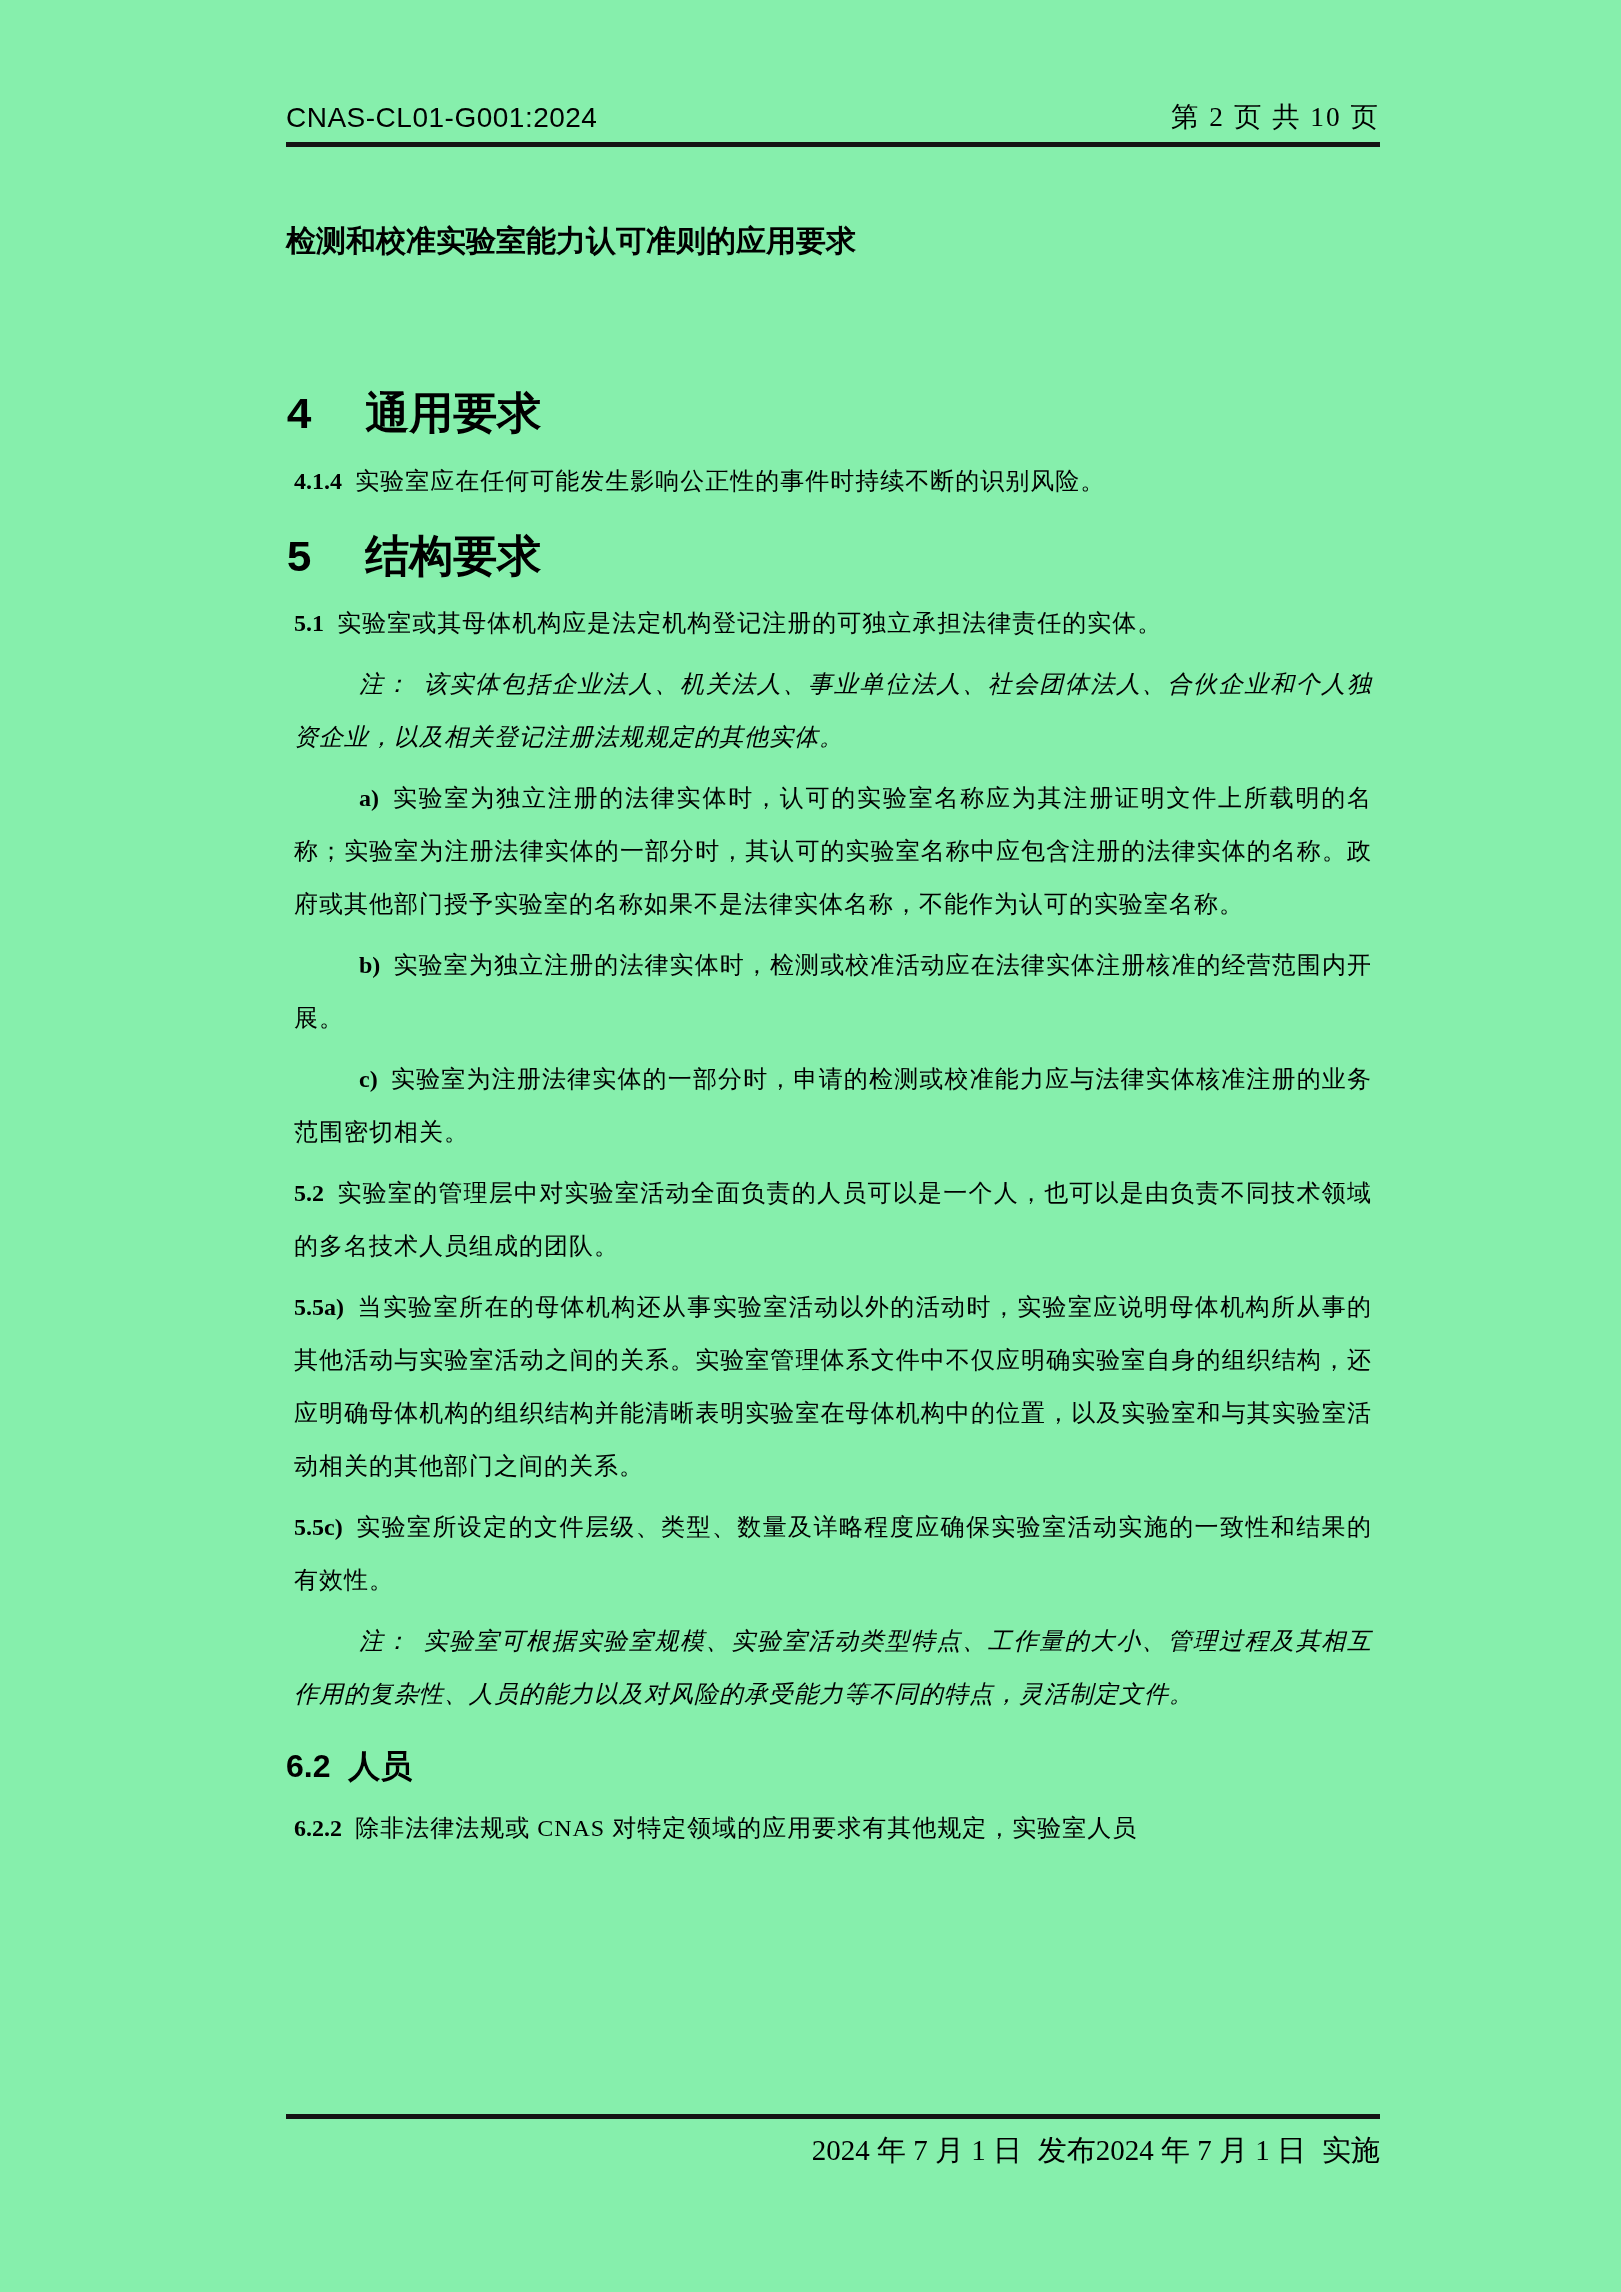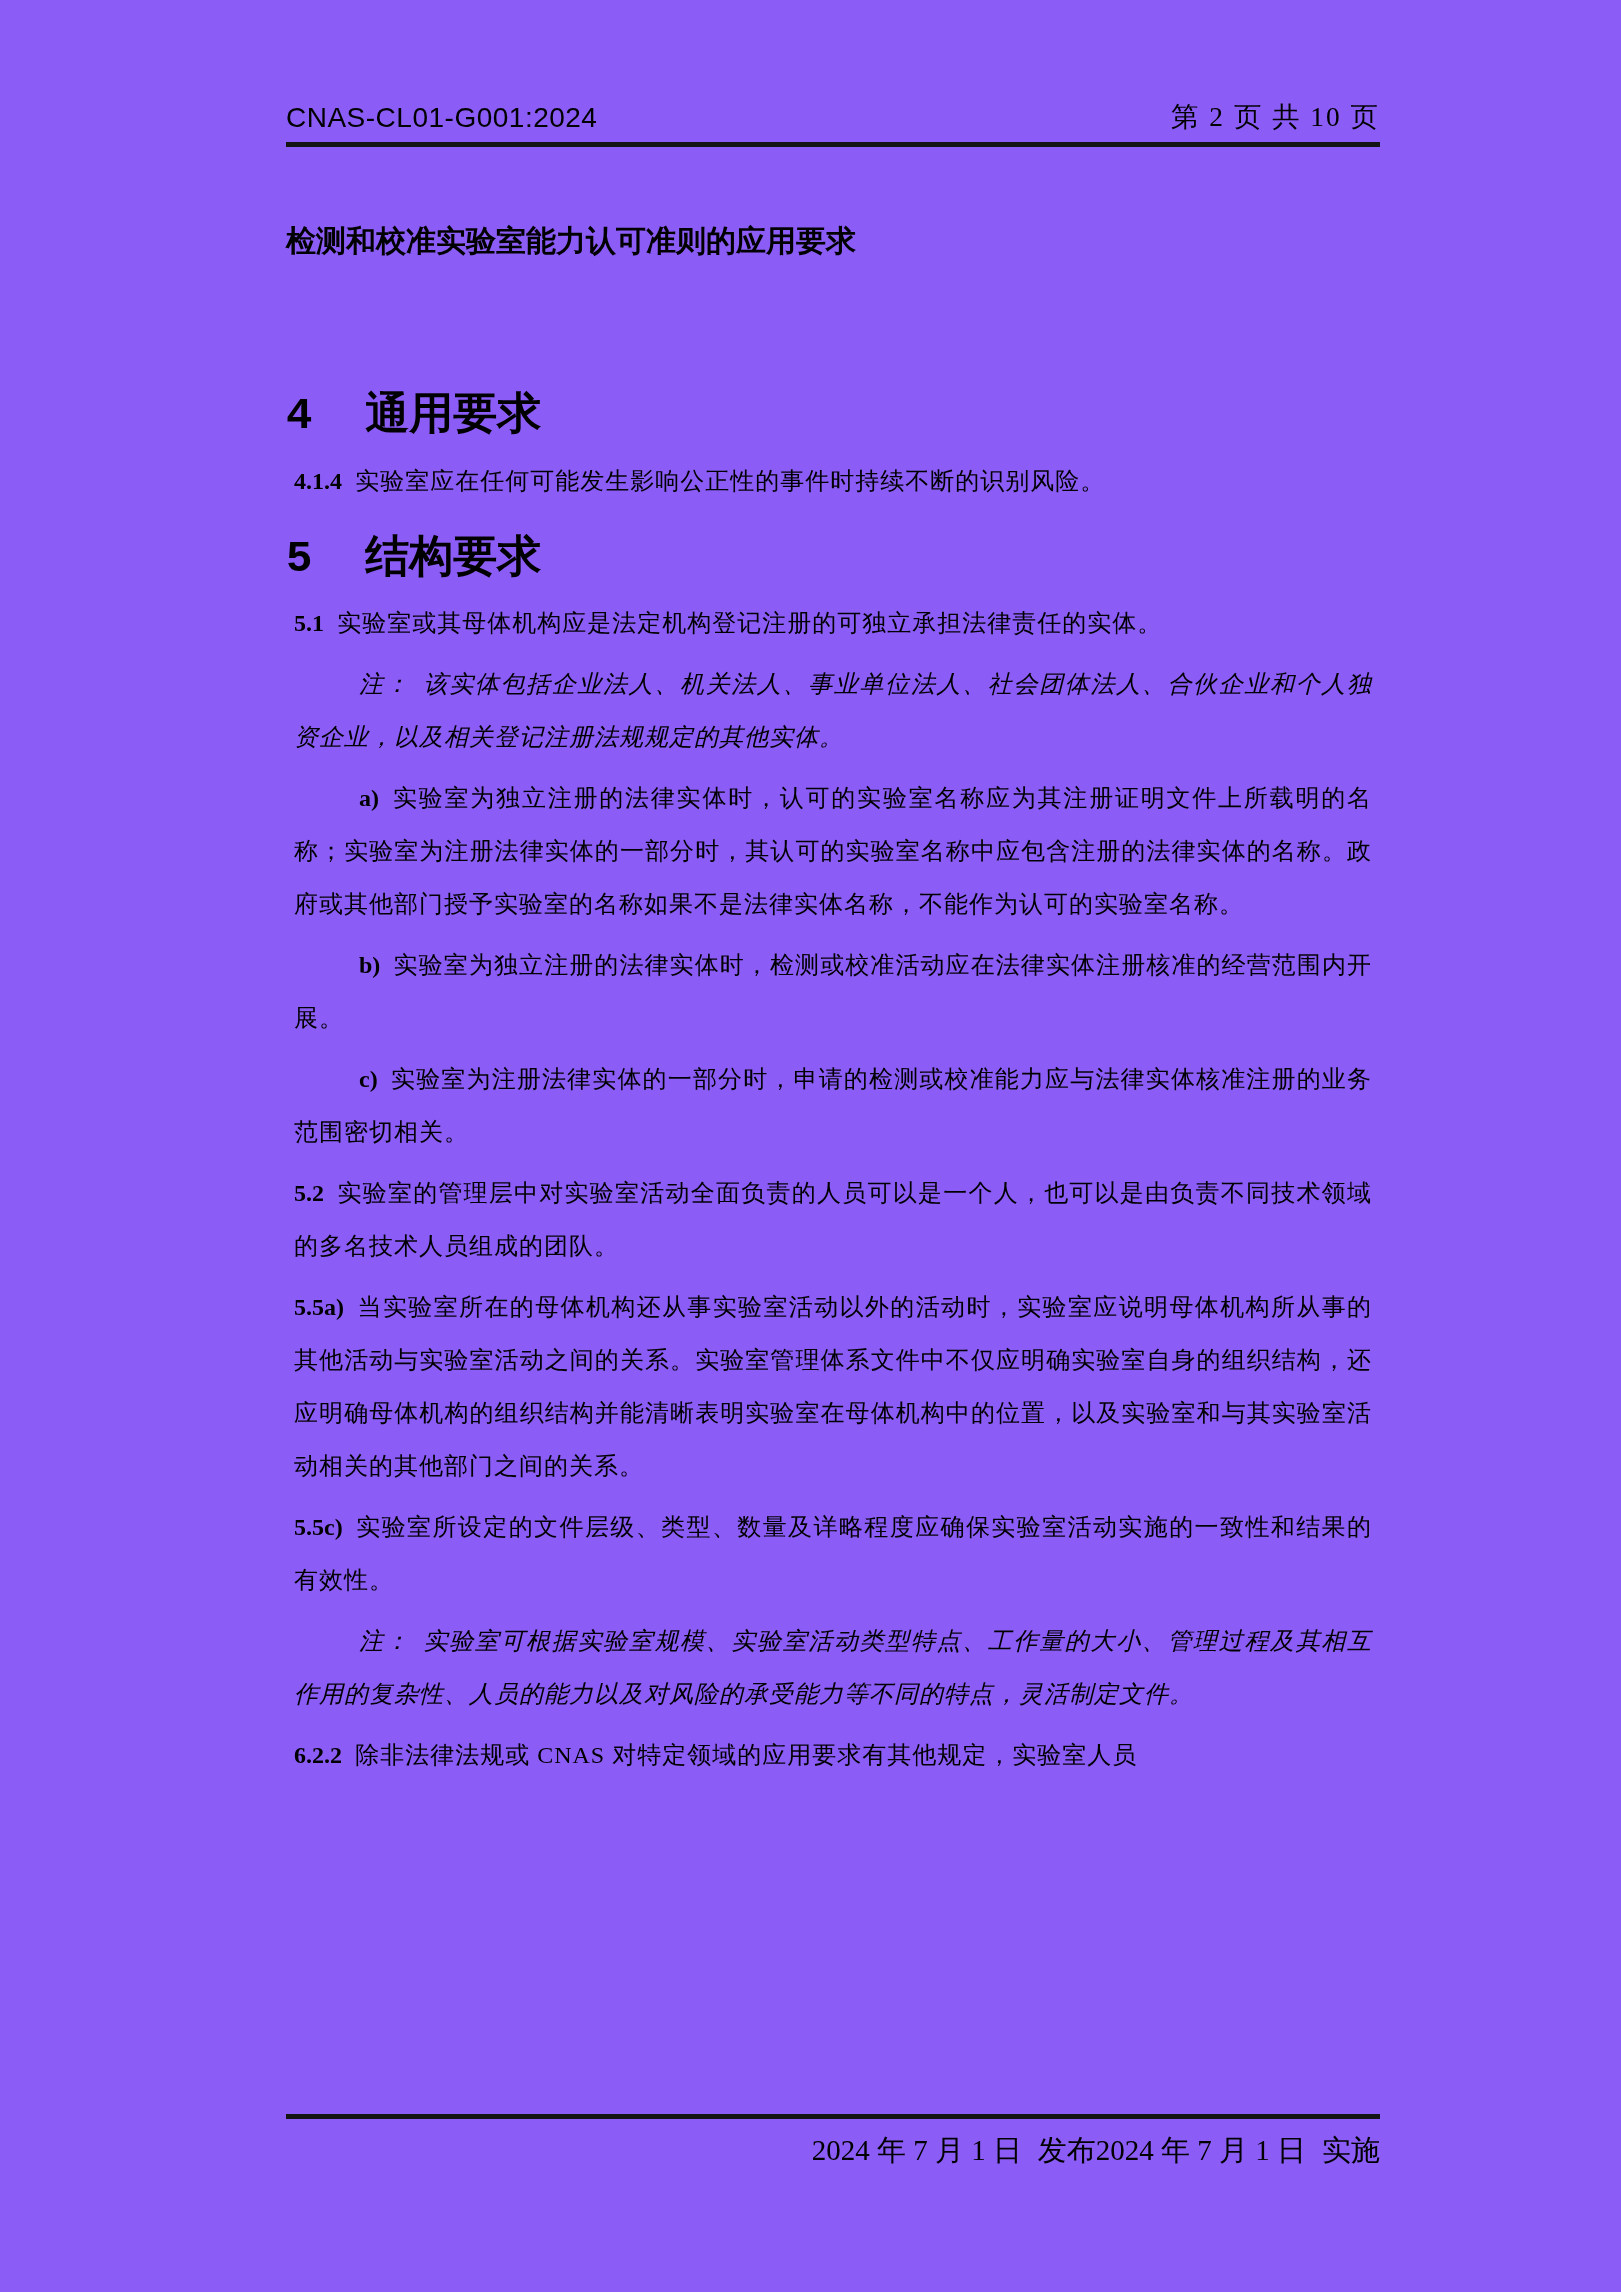--- a/index.html
+++ b/index.html
@@ -1,19 +1,19 @@
 <!DOCTYPE html>
 <html><head>
 <meta charset="utf-8">
 <style>
   html,body{margin:0;padding:0;background:#e8e8e8;}
   .page{
     position:relative;
     width:1621px;height:2293px;
-    background:#8b5cf6;
+    background:#86efac;
     margin:0 auto;
     color:#000;
     font-family:"Liberation Serif","DejaVu Serif",serif;
     overflow:hidden;
   }
   
   .page-header{
     position:absolute;left:286px;top:102px;width:1094px;
     display:flex;justify-content:space-between;align-items:flex-end;
     padding-bottom:8.8px;
@@ -103,20 +103,21 @@
         <div class="h1">5  结构要求</div>
         <div class="p"><b class="label">5.1</b>实验室或其母体机构应是法定机构登记注册的可独立承担法律责任的实体。</div>
         <div class="note"><b class="label">注：</b>该实体包括企业法人、机关法人、事业单位法人、社会团体法人、合伙企业和个人独资企业，以及相关登记注册法规规定的其他实体。</div>
         <div class="p indent"><b class="label">a)</b>实验室为独立注册的法律实体时，认可的实验室名称应为其注册证明文件上所载明的名称；实验室为注册法律实体的一部分时，其认可的实验室名称中应包含注册的法律实体的名称。政府或其他部门授予实验室的名称如果不是法律实体名称，不能作为认可的实验室名称。</div>
         <div class="p indent"><b class="label">b)</b>实验室为独立注册的法律实体时，检测或校准活动应在法律实体注册核准的经营范围内开展。</div>
         <div class="p indent"><b class="label">c)</b>实验室为注册法律实体的一部分时，申请的检测或校准能力应与法律实体核准注册的业务范围密切相关。</div>
         <div class="p"><b class="label">5.2</b>实验室的管理层中对实验室活动全面负责的人员可以是一个人，也可以是由负责不同技术领域的多名技术人员组成的团队。</div>
         <div class="p"><b class="label">5.5a)</b>当实验室所在的母体机构还从事实验室活动以外的活动时，实验室应说明母体机构所从事的其他活动与实验室活动之间的关系。实验室管理体系文件中不仅应明确实验室自身的组织结构，还应明确母体机构的组织结构并能清晰表明实验室在母体机构中的位置，以及实验室和与其实验室活动相关的其他部门之间的关系。</div>
         <div class="p"><b class="label">5.5c)</b>实验室所设定的文件层级、类型、数量及详略程度应确保实验室活动实施的一致性和结果的有效性。</div>
         <div class="note"><b class="label">注：</b>实验室可根据实验室规模、实验室活动类型特点、工作量的大小、管理过程及其相互作用的复杂性、人员的能力以及对风险的承受能力等不同的特点，灵活制定文件。</div>
+        <div class="h2">6.2  人员</div>
         <div class="p"><b class="label">6.2.2</b>除非法律法规或 CNAS 对特定领域的应用要求有其他规定，实验室人员</div>
       </div>
   </div>
 
   <div class="page-footer">
     <span class="footer-group">
       <span>2024 年 7 月 1 日</span>
       <span class="footer-label">发布</span>
     </span>
     <span class="footer-group">

